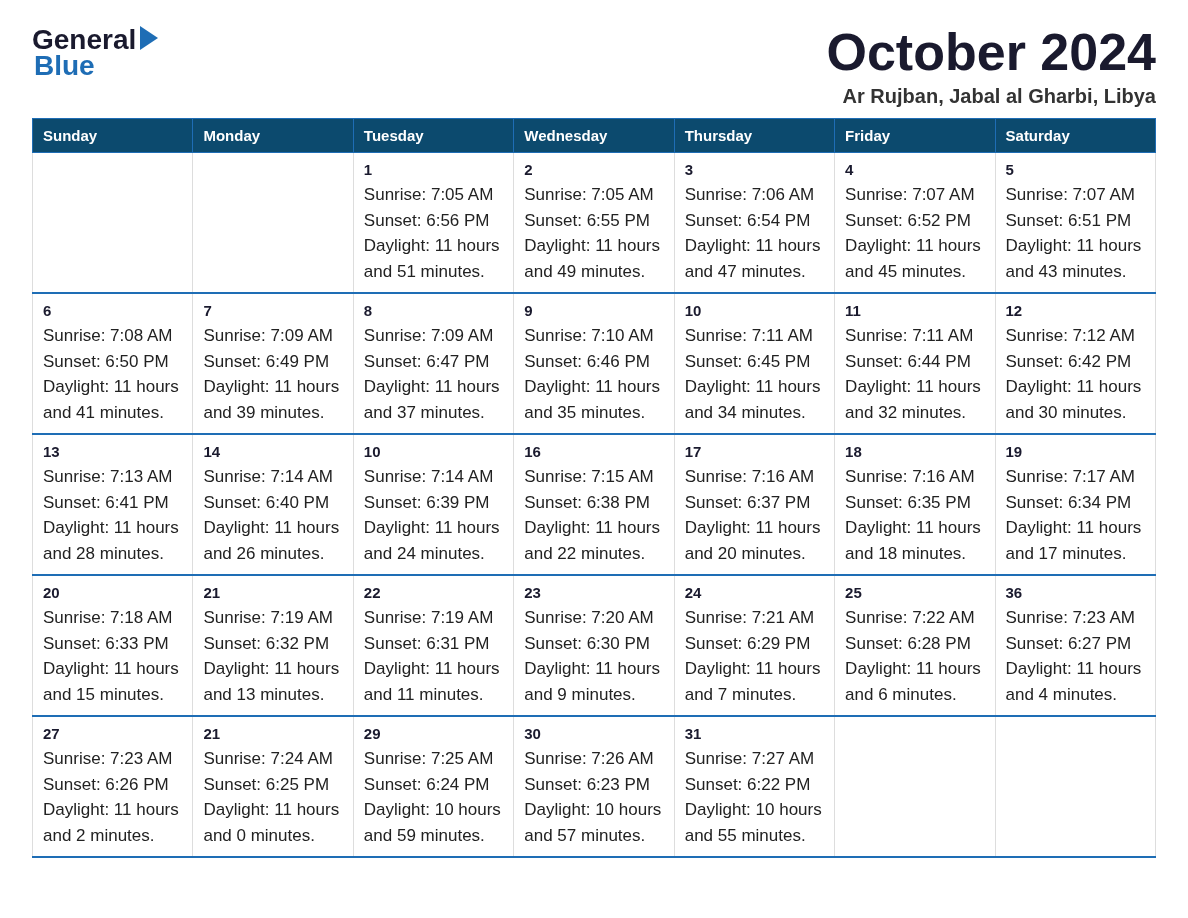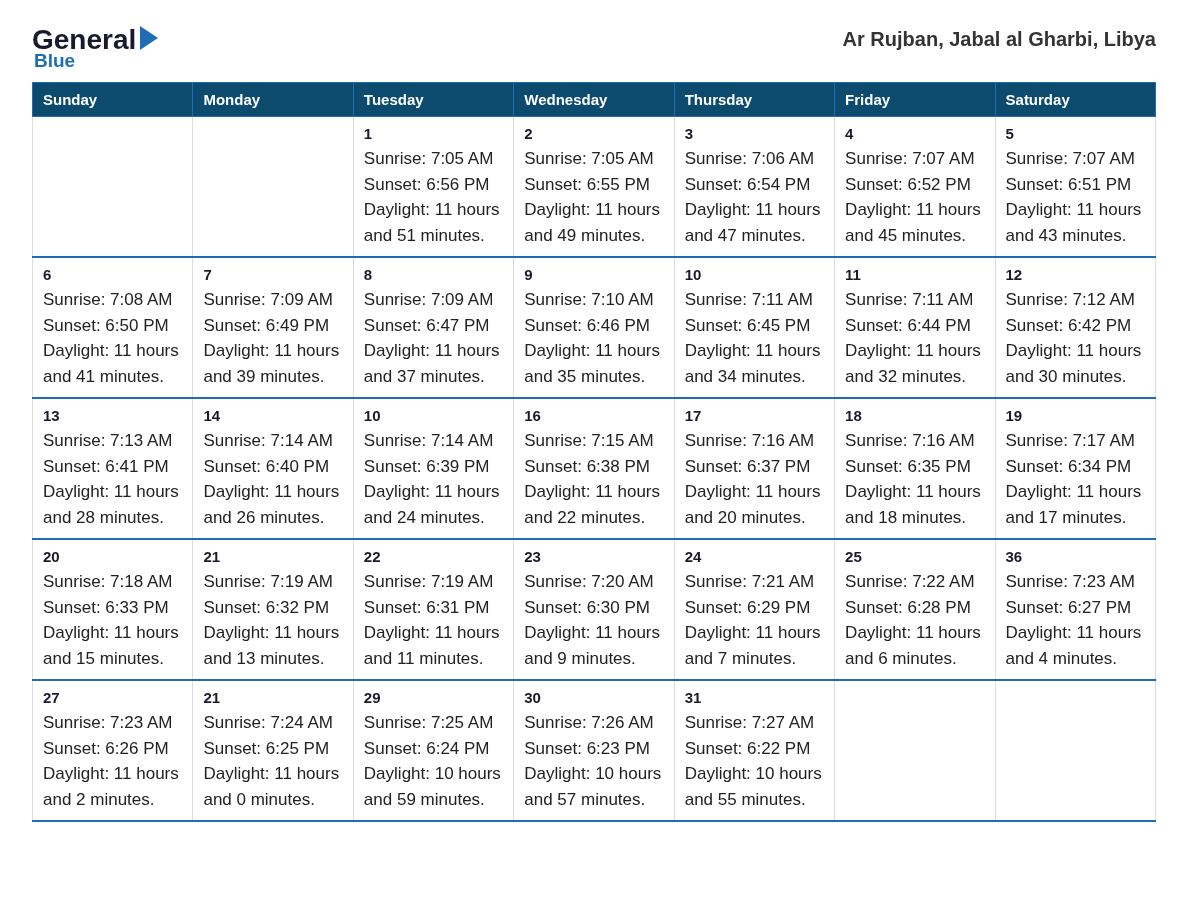--- a/index.html
+++ b/index.html
@@ -32,21 +32,21 @@
       display: inline-block;
       width: 0;
       height: 0;
       border-top: 12px solid transparent;
       border-bottom: 12px solid transparent;
       border-left: 18px solid #1e6db5;
       margin-left: 4px;
       margin-top: 2px;
     }
     .logo-blue {
-      font-size: 19px;
+      font-size: 28px;
       font-weight: bold;
       color: #1e6db5;
       margin-top: -6px;
       padding-left: 2px;
     }
     .title-area {
       text-align: right;
     }
     .month-title {
       font-size: 52px;
@@ -116,20 +116,21 @@
 
 <div class="header">
   <div class="logo">
     <div class="logo-general">
       <span>General</span>
       <span class="arrow"></span>
     </div>
     <div class="logo-blue">Blue</div>
   </div>
   <div class="title-area">
+    <div class="month-title">October 2024</div>
     <div class="location">Ar Rujban, Jabal al Gharbi, Libya</div>
   </div>
 </div>
 
 <table class="calendar">
   <thead>
     <tr>
       <th><span>Sunday</span></th>
       <th><span>Monday</span></th>
       <th><span>Tuesday</span></th>

